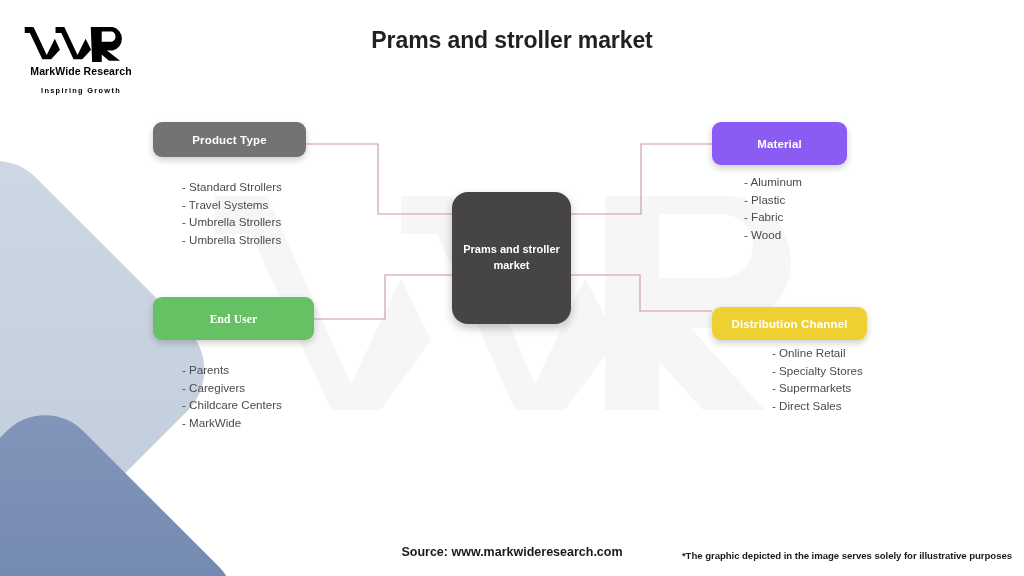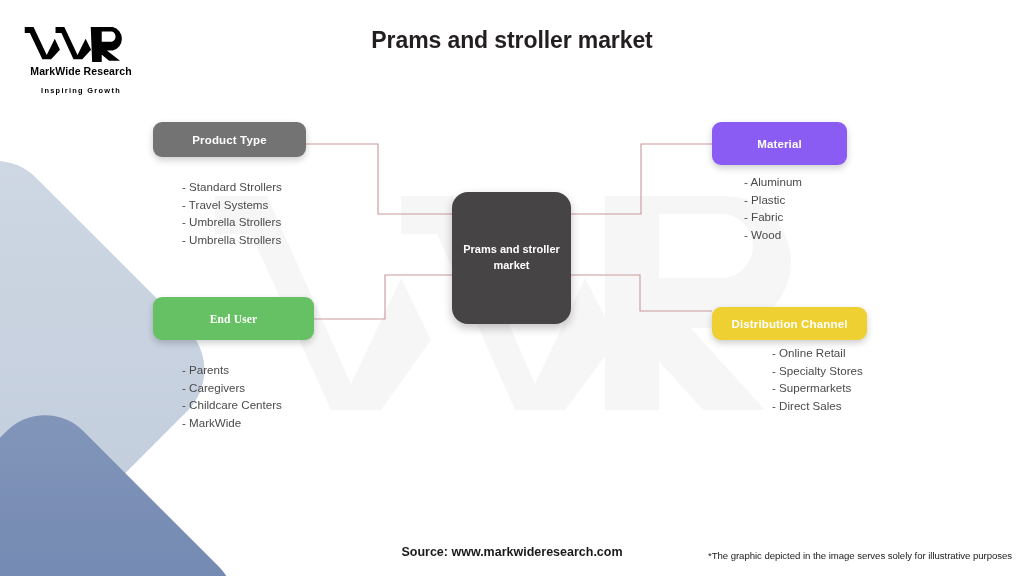--- a/index.html
+++ b/index.html
@@ -113,21 +113,21 @@
 
   
   .source {
     position:absolute; left:0; top:545px; width:1024px;
     text-align:center;
     font-size:12.5px; font-weight:bold; color:#1a1a1a;
     padding-right:0;
   }
   .disclaimer {
     position:absolute; right:12px; top:550px;
-    font-size:9.6px; font-weight:normal; color:#1a1a1a;
+    font-size:9.6px; font-weight:bold; color:#1a1a1a;
     letter-spacing:-.05px;
   }
 </style>
 </head>
 <body>
 
 <div id="canvas">
 
   <div class="deco deco-light"></div>
   <div class="deco deco-dark"></div>

